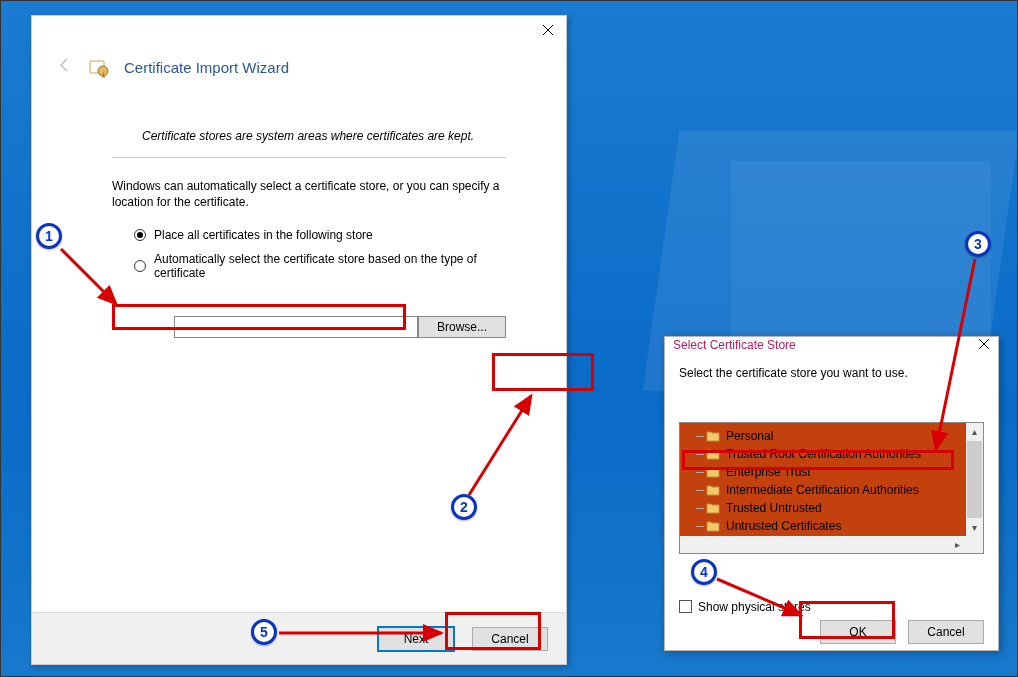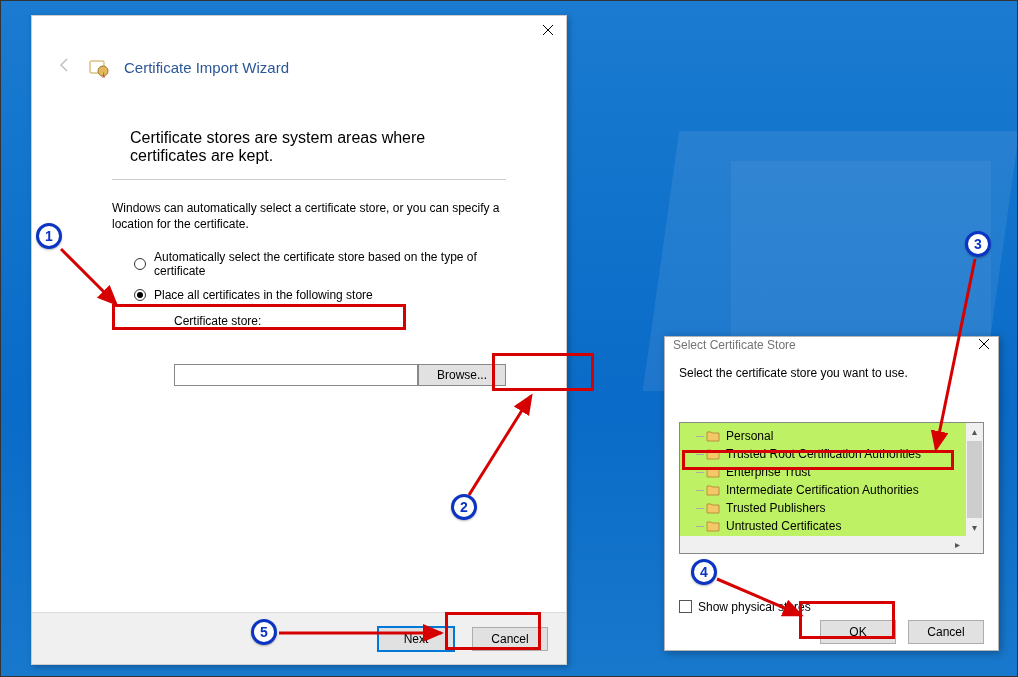--- a/index.html
+++ b/index.html
@@ -67,21 +67,21 @@
   .cert-icon {
     width: 22px; height: 22px;
     display:flex; align-items:center; justify-content:center;
   }
   .wizard-body {
     flex: 1;
     padding: 40px 60px 10px 80px;
     color: #000;
   }
   .section-title { font-weight: 600; font-size: 13px; }
-  .section-desc { font-size: 16px; margin-top: 4px; margin-left: 18px; }
+  .section-desc { font-size: 12px; margin-top: 4px; margin-left: 30px; font-style: italic; }
   .hr { border: none; border-top: 1px solid #ccc; margin: 14px 0 20px 0; }
   .instr { font-size: 12px; max-width: 470px; line-height: 1.35; }
   .radio-group { margin-top: 18px; margin-left: 22px; }
   .radio-row { display: flex; align-items: center; gap: 8px; margin-bottom: 10px; font-size: 12px; }
   .radio-dot {
     width: 12px; height: 12px; border: 1px solid #333; border-radius: 50%;
     display:flex; align-items:center; justify-content:center; flex-shrink:0;
   }
   .radio-dot.checked::after {
     content:""; width:6px; height:6px; background:#000; border-radius:50%;
@@ -128,25 +128,25 @@
     background: #fff;
     border: 1px solid #b4b4b4;
     box-shadow: 2px 2px 8px rgba(0,0,0,0.3);
     display:flex; flex-direction:column;
     font-size: 12px;
   }
   .sel-titlebar {
     height: 26px; background:#fff;
     display:flex; align-items:center; justify-content:space-between;
     padding: 0 8px;
-    color:#737373;
+    color:#be185d;
   }
   .sel-body { padding: 12px 14px 6px 14px; flex:1; display:flex; flex-direction:column;gap:30px; }
   .tree-box {
-    border:1px solid #888; height: 132px; background:#bef264;
+    border:1px solid #888; height: 132px; background:#c2410c;
     position: relative; overflow:hidden;
     margin-top: 12px;
   }
   .tree-inner { position:absolute; left:0; top:0; right:17px; bottom:17px; padding: 4px 0 4px 8px; }
   .tree-row { display:flex; align-items:center; gap:6px; height:18px; padding-left: 18px; position:relative; }
   .tree-row::before {
     content:""; position:absolute; left:8px; top:9px; width:8px; height:1px; background:#aaa;
   }
   .folder-icon {
     width:14px; height:12px;
@@ -219,30 +219,29 @@
     </div>
     <span style="font-size:15px;color:#2b579a;">Certificate Import Wizard</span>
   </div>
 
   <div class="wizard-body">
     <div class="section-desc">Certificate stores are system areas where certificates are kept.</div>
     <hr class="hr">
     <div class="instr">Windows can automatically select a certificate store, or you can specify a location for the certificate.</div>
 
     <div class="radio-group">
+      <div class="radio-row selected-box">
+        <span class="radio-dot checked"></span>
+        <span>Place all certificates in the following store</span>
+      </div>
       <div class="radio-row">
         <span class="radio-dot"></span>
         <span>Automatically select the certificate store based on the type of certificate</span>
       </div>
-      <div class="radio-row selected-box">
-        <span class="radio-dot checked"></span>
-        <span>Place all certificates in the following store</span>
-      </div>
       <div class="store-block">
-        <div class="store-label">Certificate store:</div>
         <div class="store-row">
           <input class="store-input" value="" style="">
           <div class="browse-btn">
             <span>Browse...</span>
           </div>
         </div>
       </div>
     </div>
   </div>
 
@@ -302,21 +301,21 @@
               </svg>
             </span>
           <span>Intermediate Certification Authorities</span>
         </div>
         <div class="tree-row">
           <span class="folder-icon">
               <svg width="14" height="12" viewBox="0 0 14 12">
                 <path d="M1 2h4l1 1h7v8H1z" fill="#f5c867" stroke="#b8923d"></path>
               </svg>
             </span>
-          <span>Trusted Publishers</span>
+          <span>Trusted Untrusted</span>
         </div>
         <div class="tree-row">
           <span class="folder-icon">
               <svg width="14" height="12" viewBox="0 0 14 12">
                 <path d="M1 2h4l1 1h7v8H1z" fill="#f5c867" stroke="#b8923d"></path>
               </svg>
             </span>
           <span>Untrusted Certificates</span>
         </div>
       </div>

